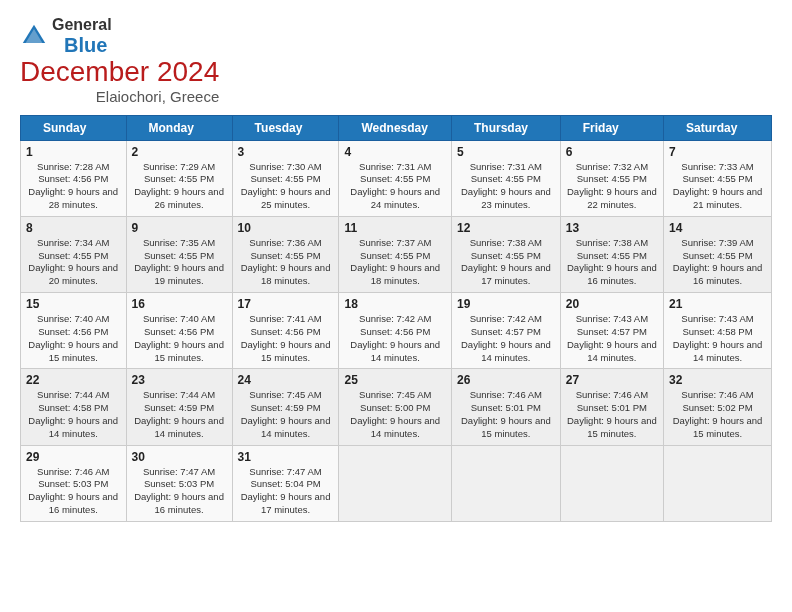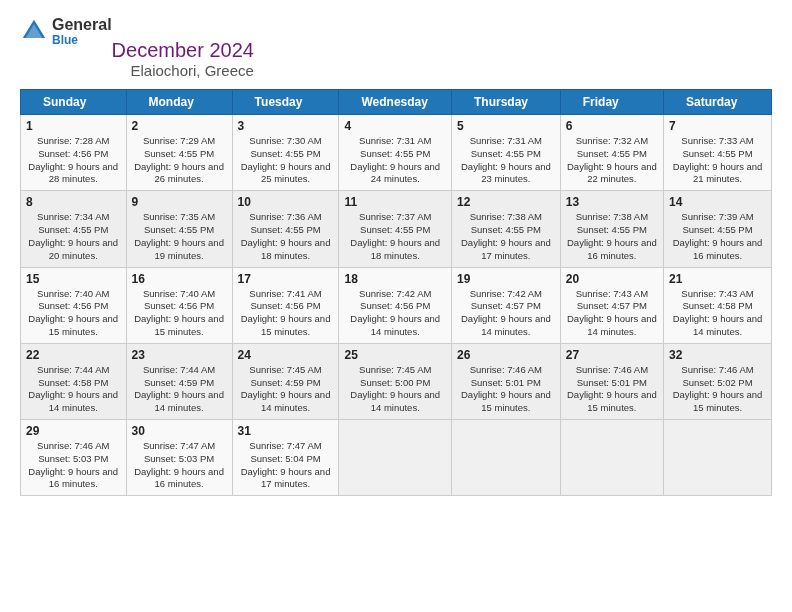--- a/index.html
+++ b/index.html
@@ -11,40 +11,41 @@
       overflow: hidden;
     }
     .page {
       width: 792px;
       height: 612px;
       padding: 16px 20px 10px 20px;
       background: #fff;
     }
     .header {
       display: flex;
+      justify-content: space-between;
       align-items: flex-start;
       margin-bottom: 10px;
+      flex-direction: column;
     }
     .logo {
       display: flex;
       align-items: center;
       gap: 4px;
     }
     .logo-icon {
       width: 28px;
       height: 28px;
     }
     .title-block {
       text-align: right;
     }
     .month-title {
-      font-size: 20px;
+      font-size: 28px;
       font-weight: normal;
-      color: #701a75;
-      margin-top: 23px;
+      color: #b91c1c;
     }
     .subtitle {
       font-size: 15px;
       color: #555;
     }
     .calendar {
       width: 100%;
       border-collapse: collapse;
       font-size: 10px;
     }
@@ -95,21 +96,21 @@
 
   <div class="header">
 
     <div class="logo">
       <svg class="logo-icon" viewBox="0 0 40 40">
         <polygon points="20,4 36,30 4,30" fill="#2176b8"></polygon>
         <polygon points="20,10 32,30 8,30" fill="#fff" opacity="0.3"></polygon>
       </svg>
       <div style="line-height:1.1;">
         <div style="font-size:16px;font-weight:bold;color:#333;">General</div>
-        <div style="font-size:12px;font-weight:bold;color:#2176b8;">Blue</div>
+        <div style="font-size:20px;font-weight:bold;color:#2176b8;margin-left:12px;">Blue</div>
       </div>
     </div>
 
     <div class="title-block">
       <div class="month-title">December 2024</div>
       <div class="subtitle">Elaiochori, Greece</div>
     </div>
   </div>
 
   <table class="calendar">

